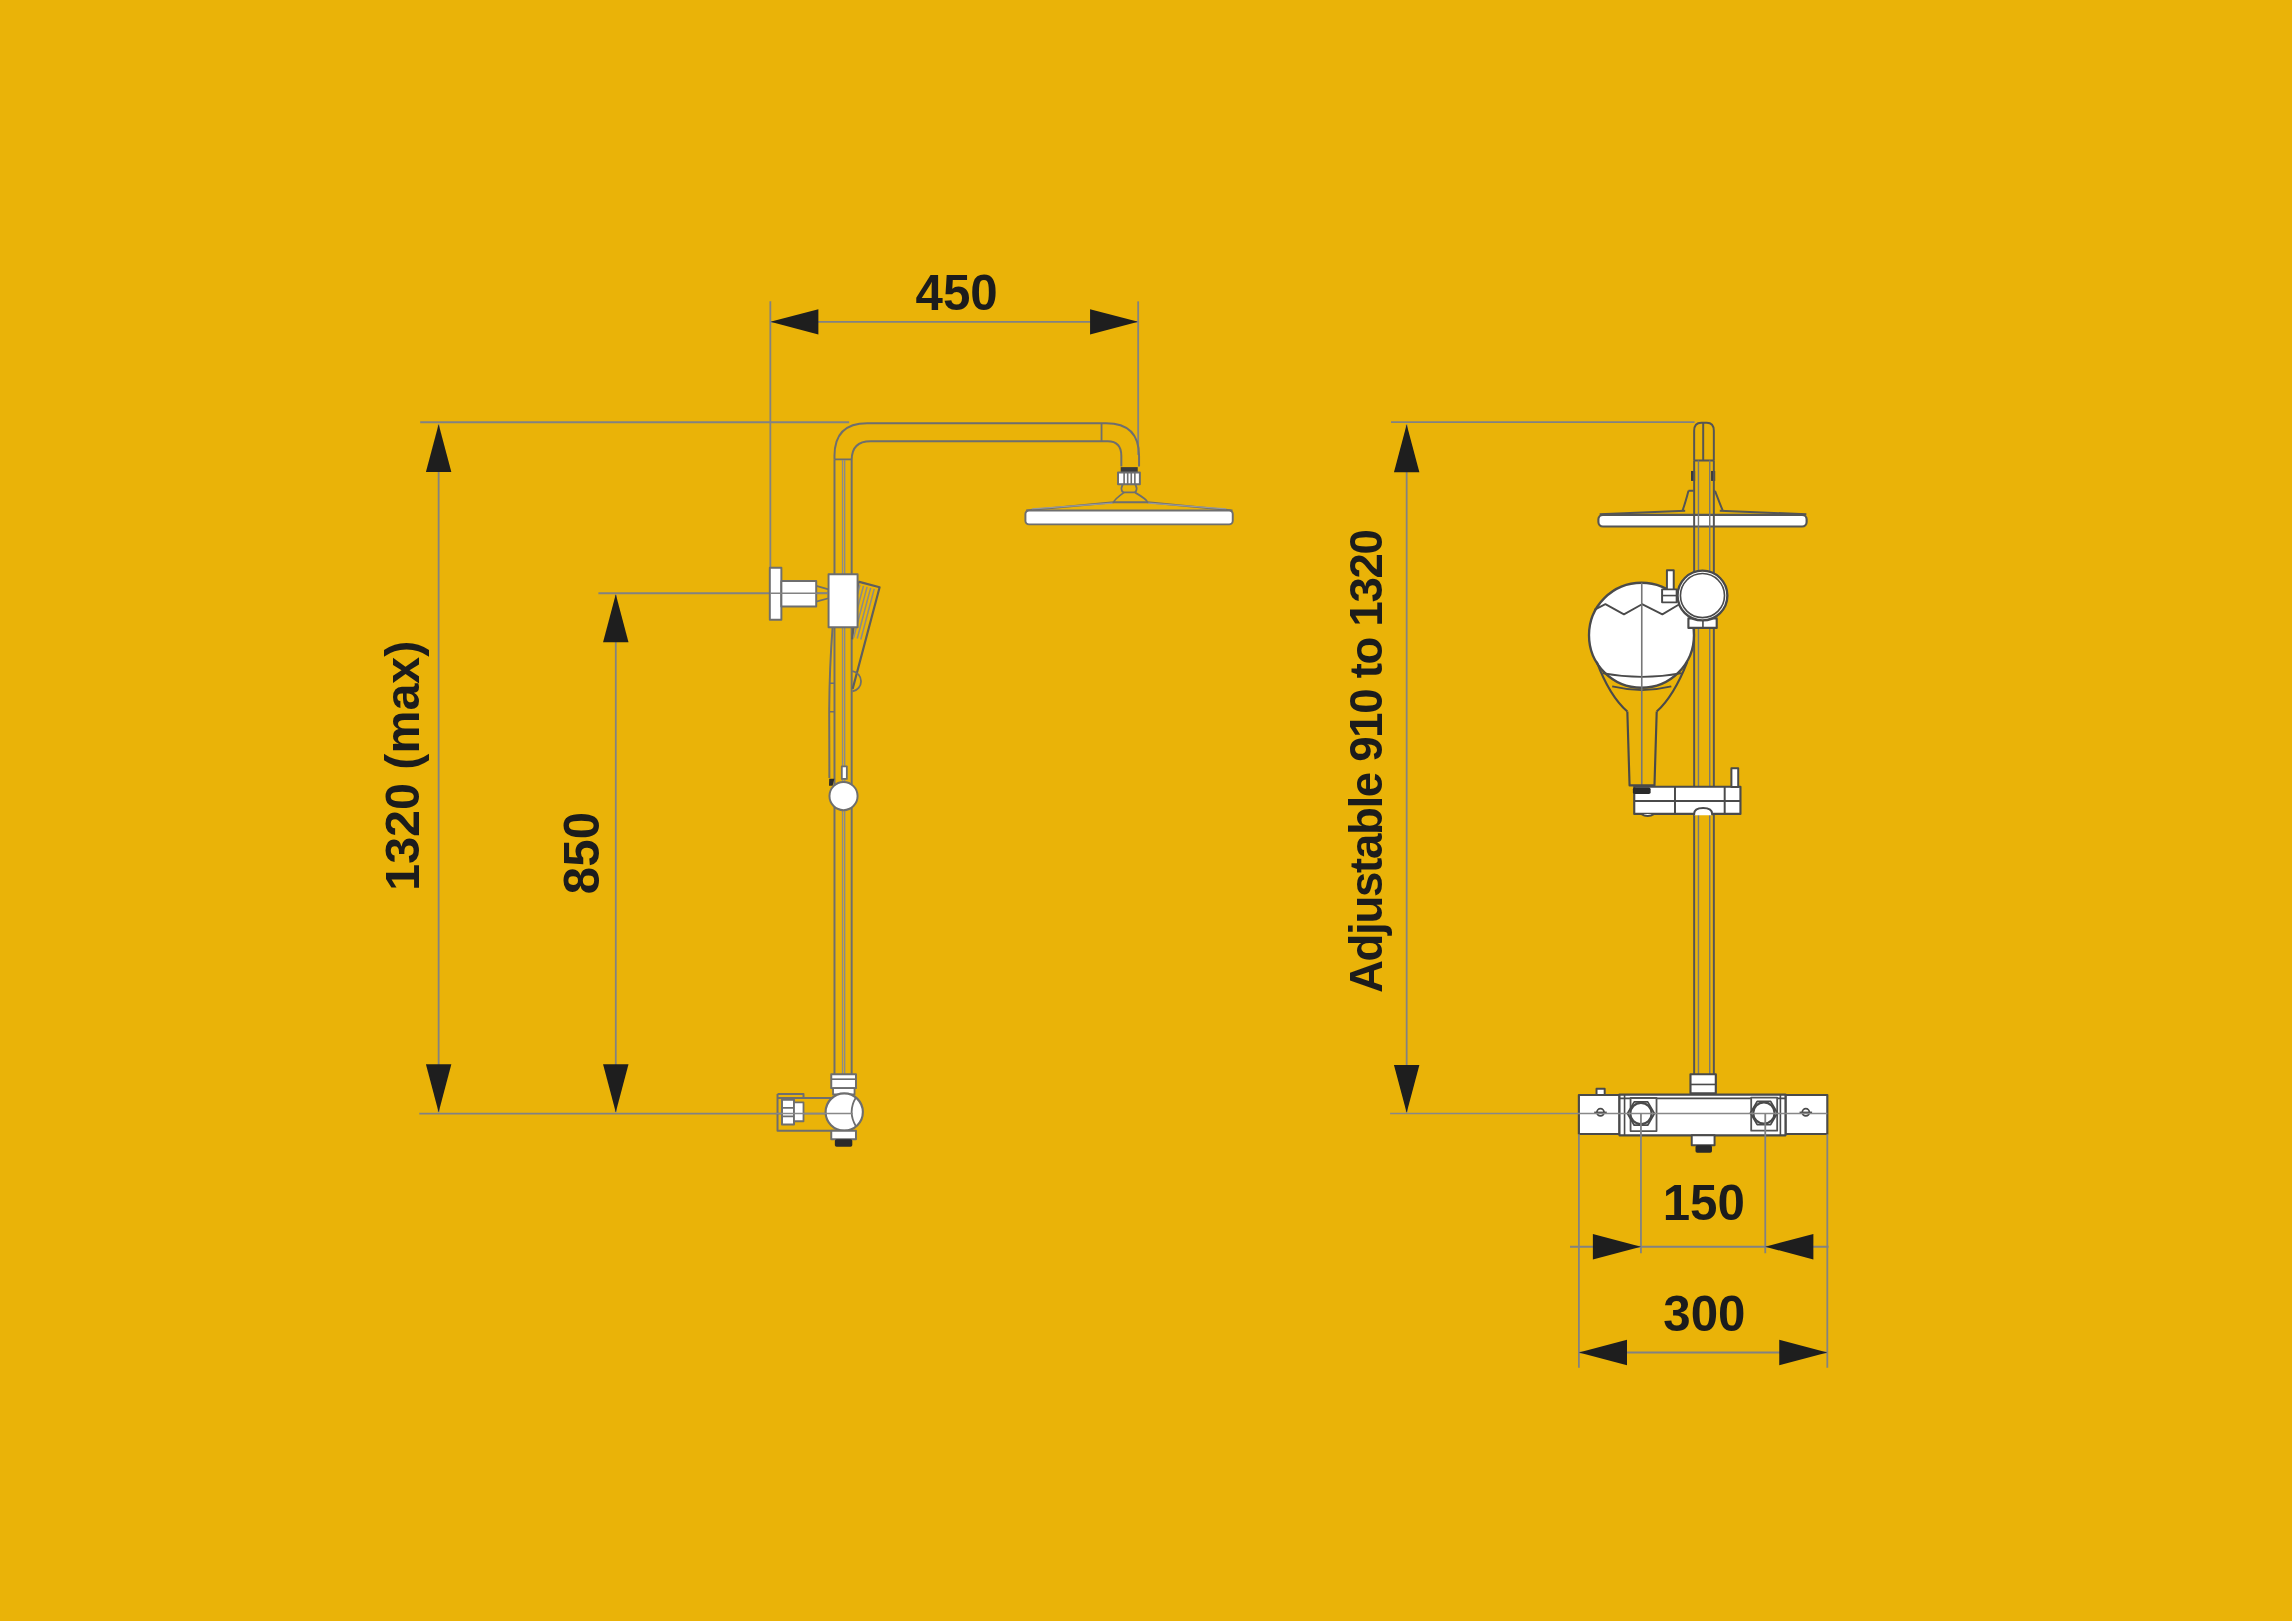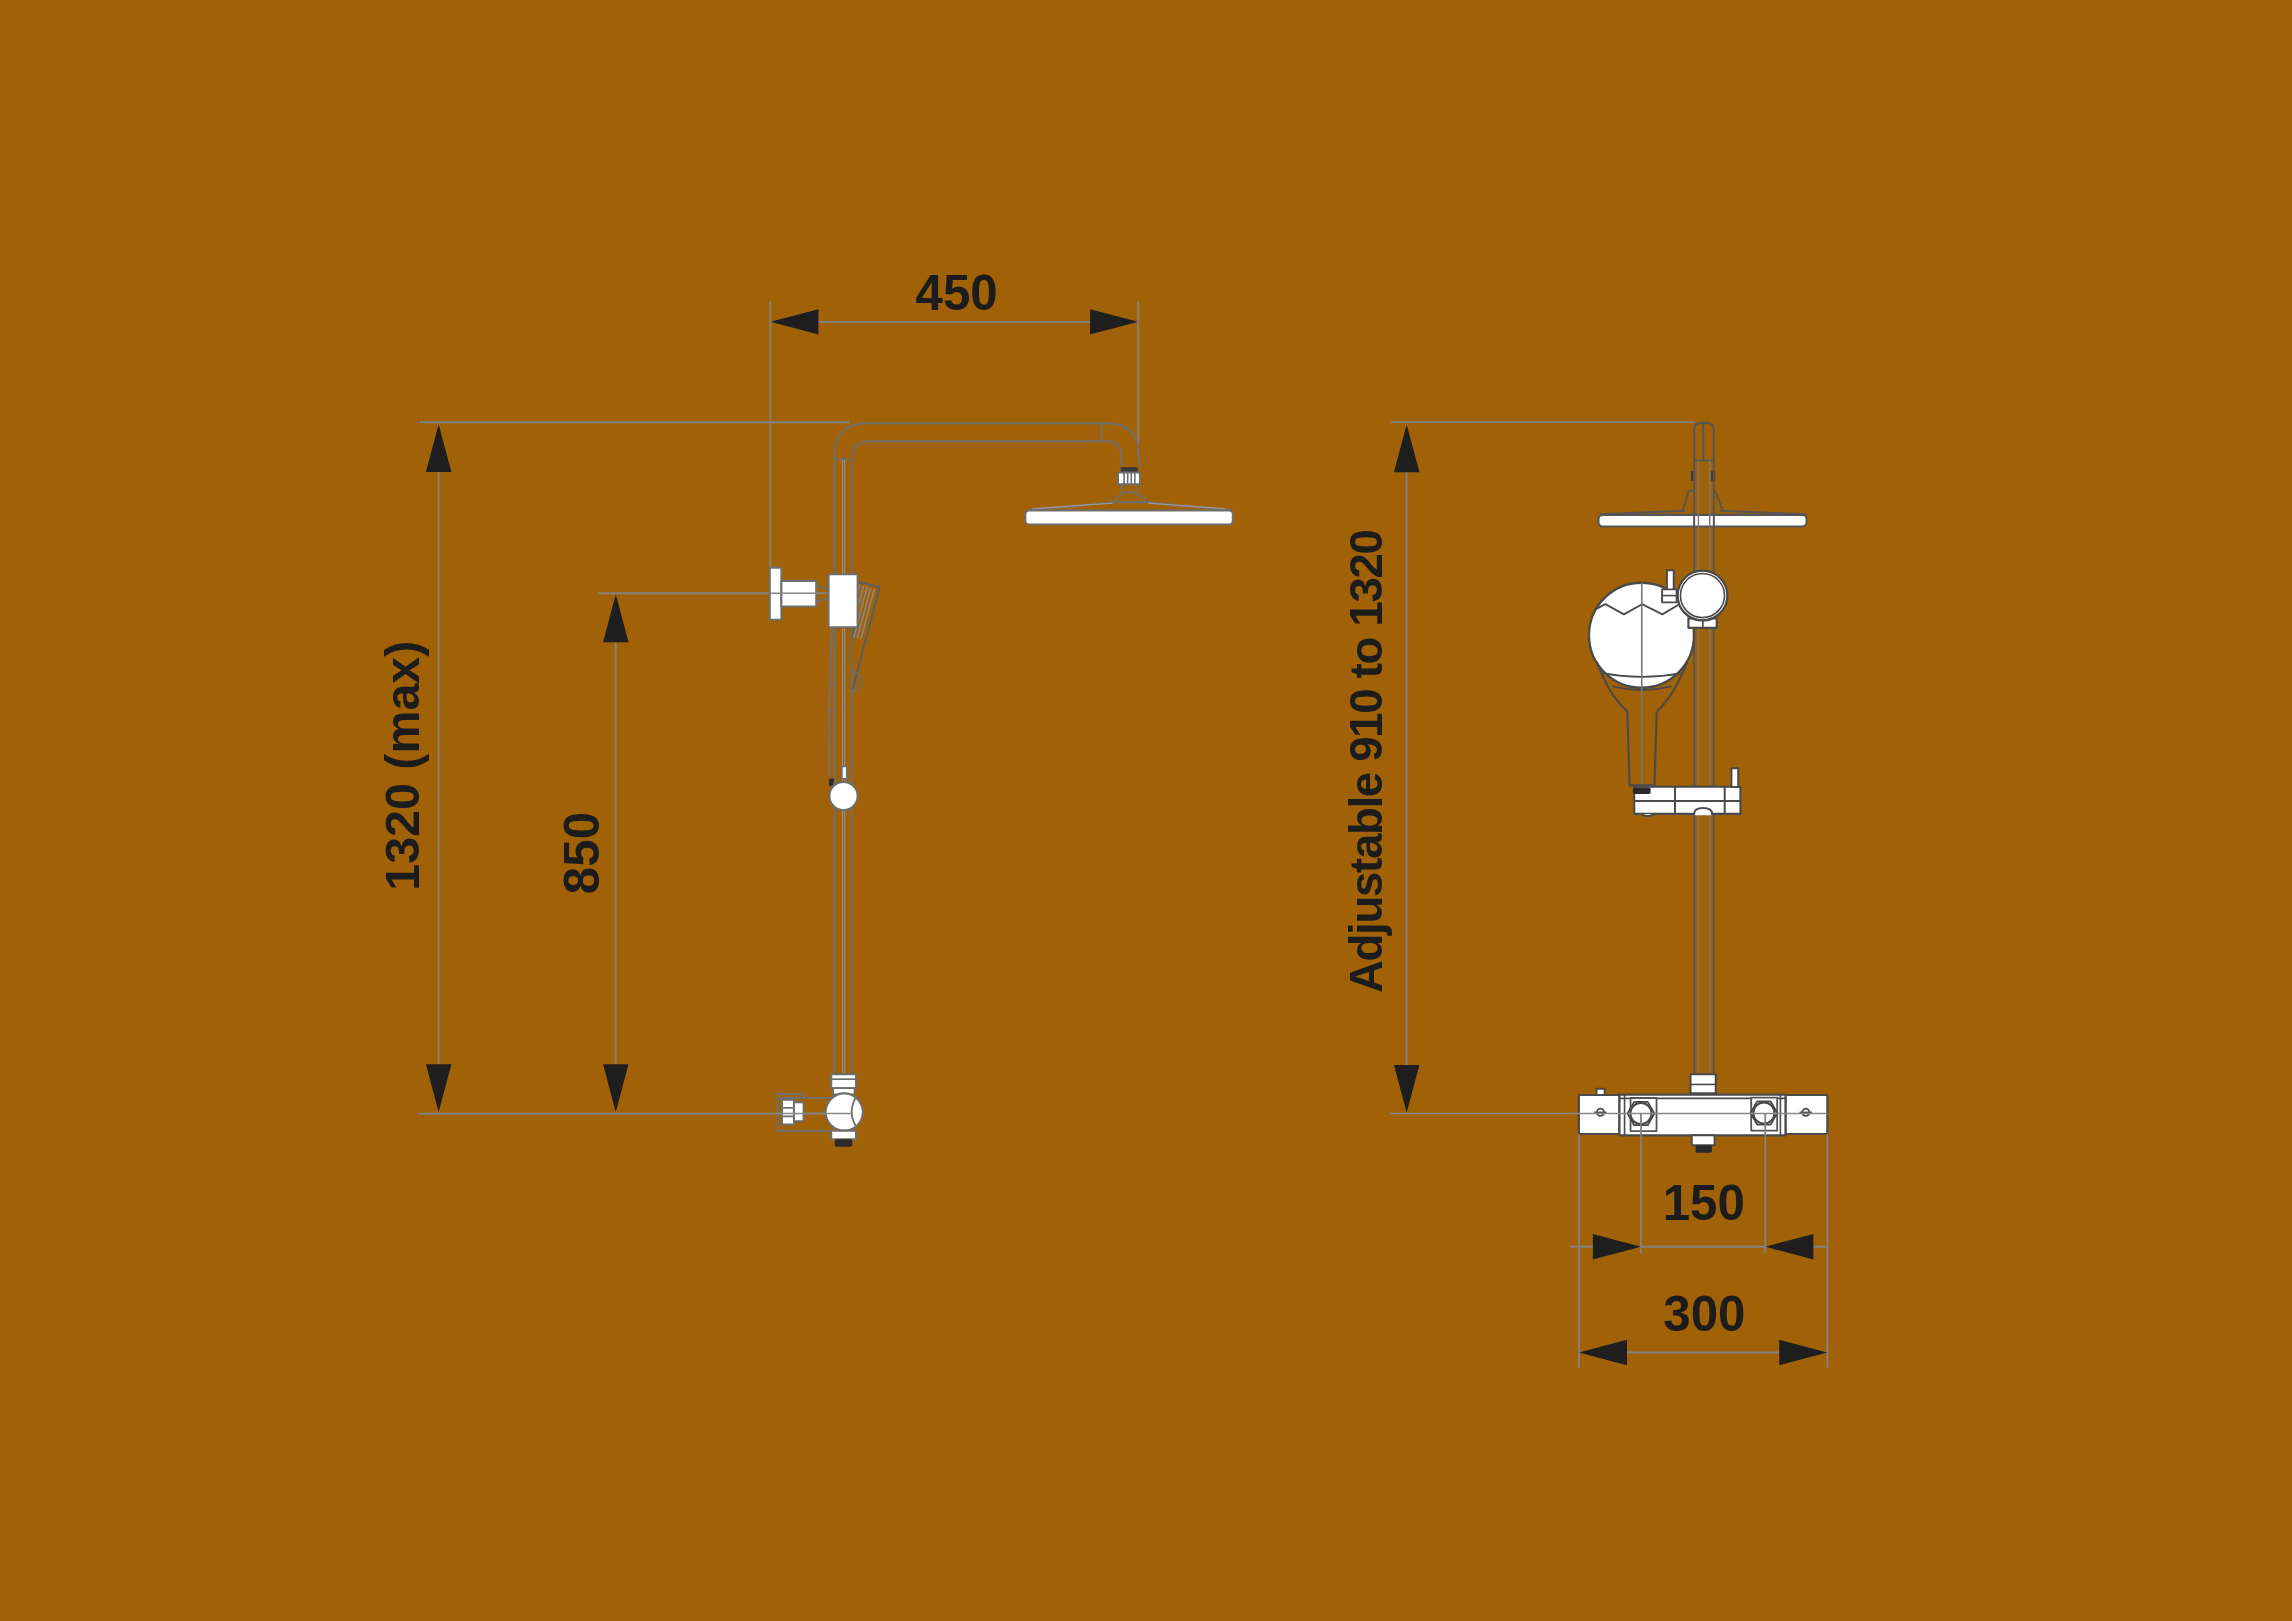--- a/index.html
+++ b/index.html
@@ -1,16 +1,16 @@
 <!DOCTYPE html>
 <html style="font-size:14.3px"><head>
 <meta charset="utf-8">
 <style>
   html,body{margin:0;padding:0;background:#ffffff;}
-  .page{position:relative;width:2293px;height:1621px;background:#a16207;overflow:hidden;}
+  .page{position:relative;width:2293px;height:1621px;background:#eab308;overflow:hidden;}
   svg{position:absolute;left:0;top:0;}
   text{font-family:"Liberation Sans", sans-serif;font-weight:bold;fill:#1c1c1c;}
 </style>
 </head>
 <body>
 <div class="page">
 <svg width="2293" height="1621" viewBox="0 0 2560 1810">
 <g fill="none" stroke-linecap="butt" stroke-linejoin="round">
 
 <text x="1068" y="346" font-size="55" text-anchor="middle">450</text>

